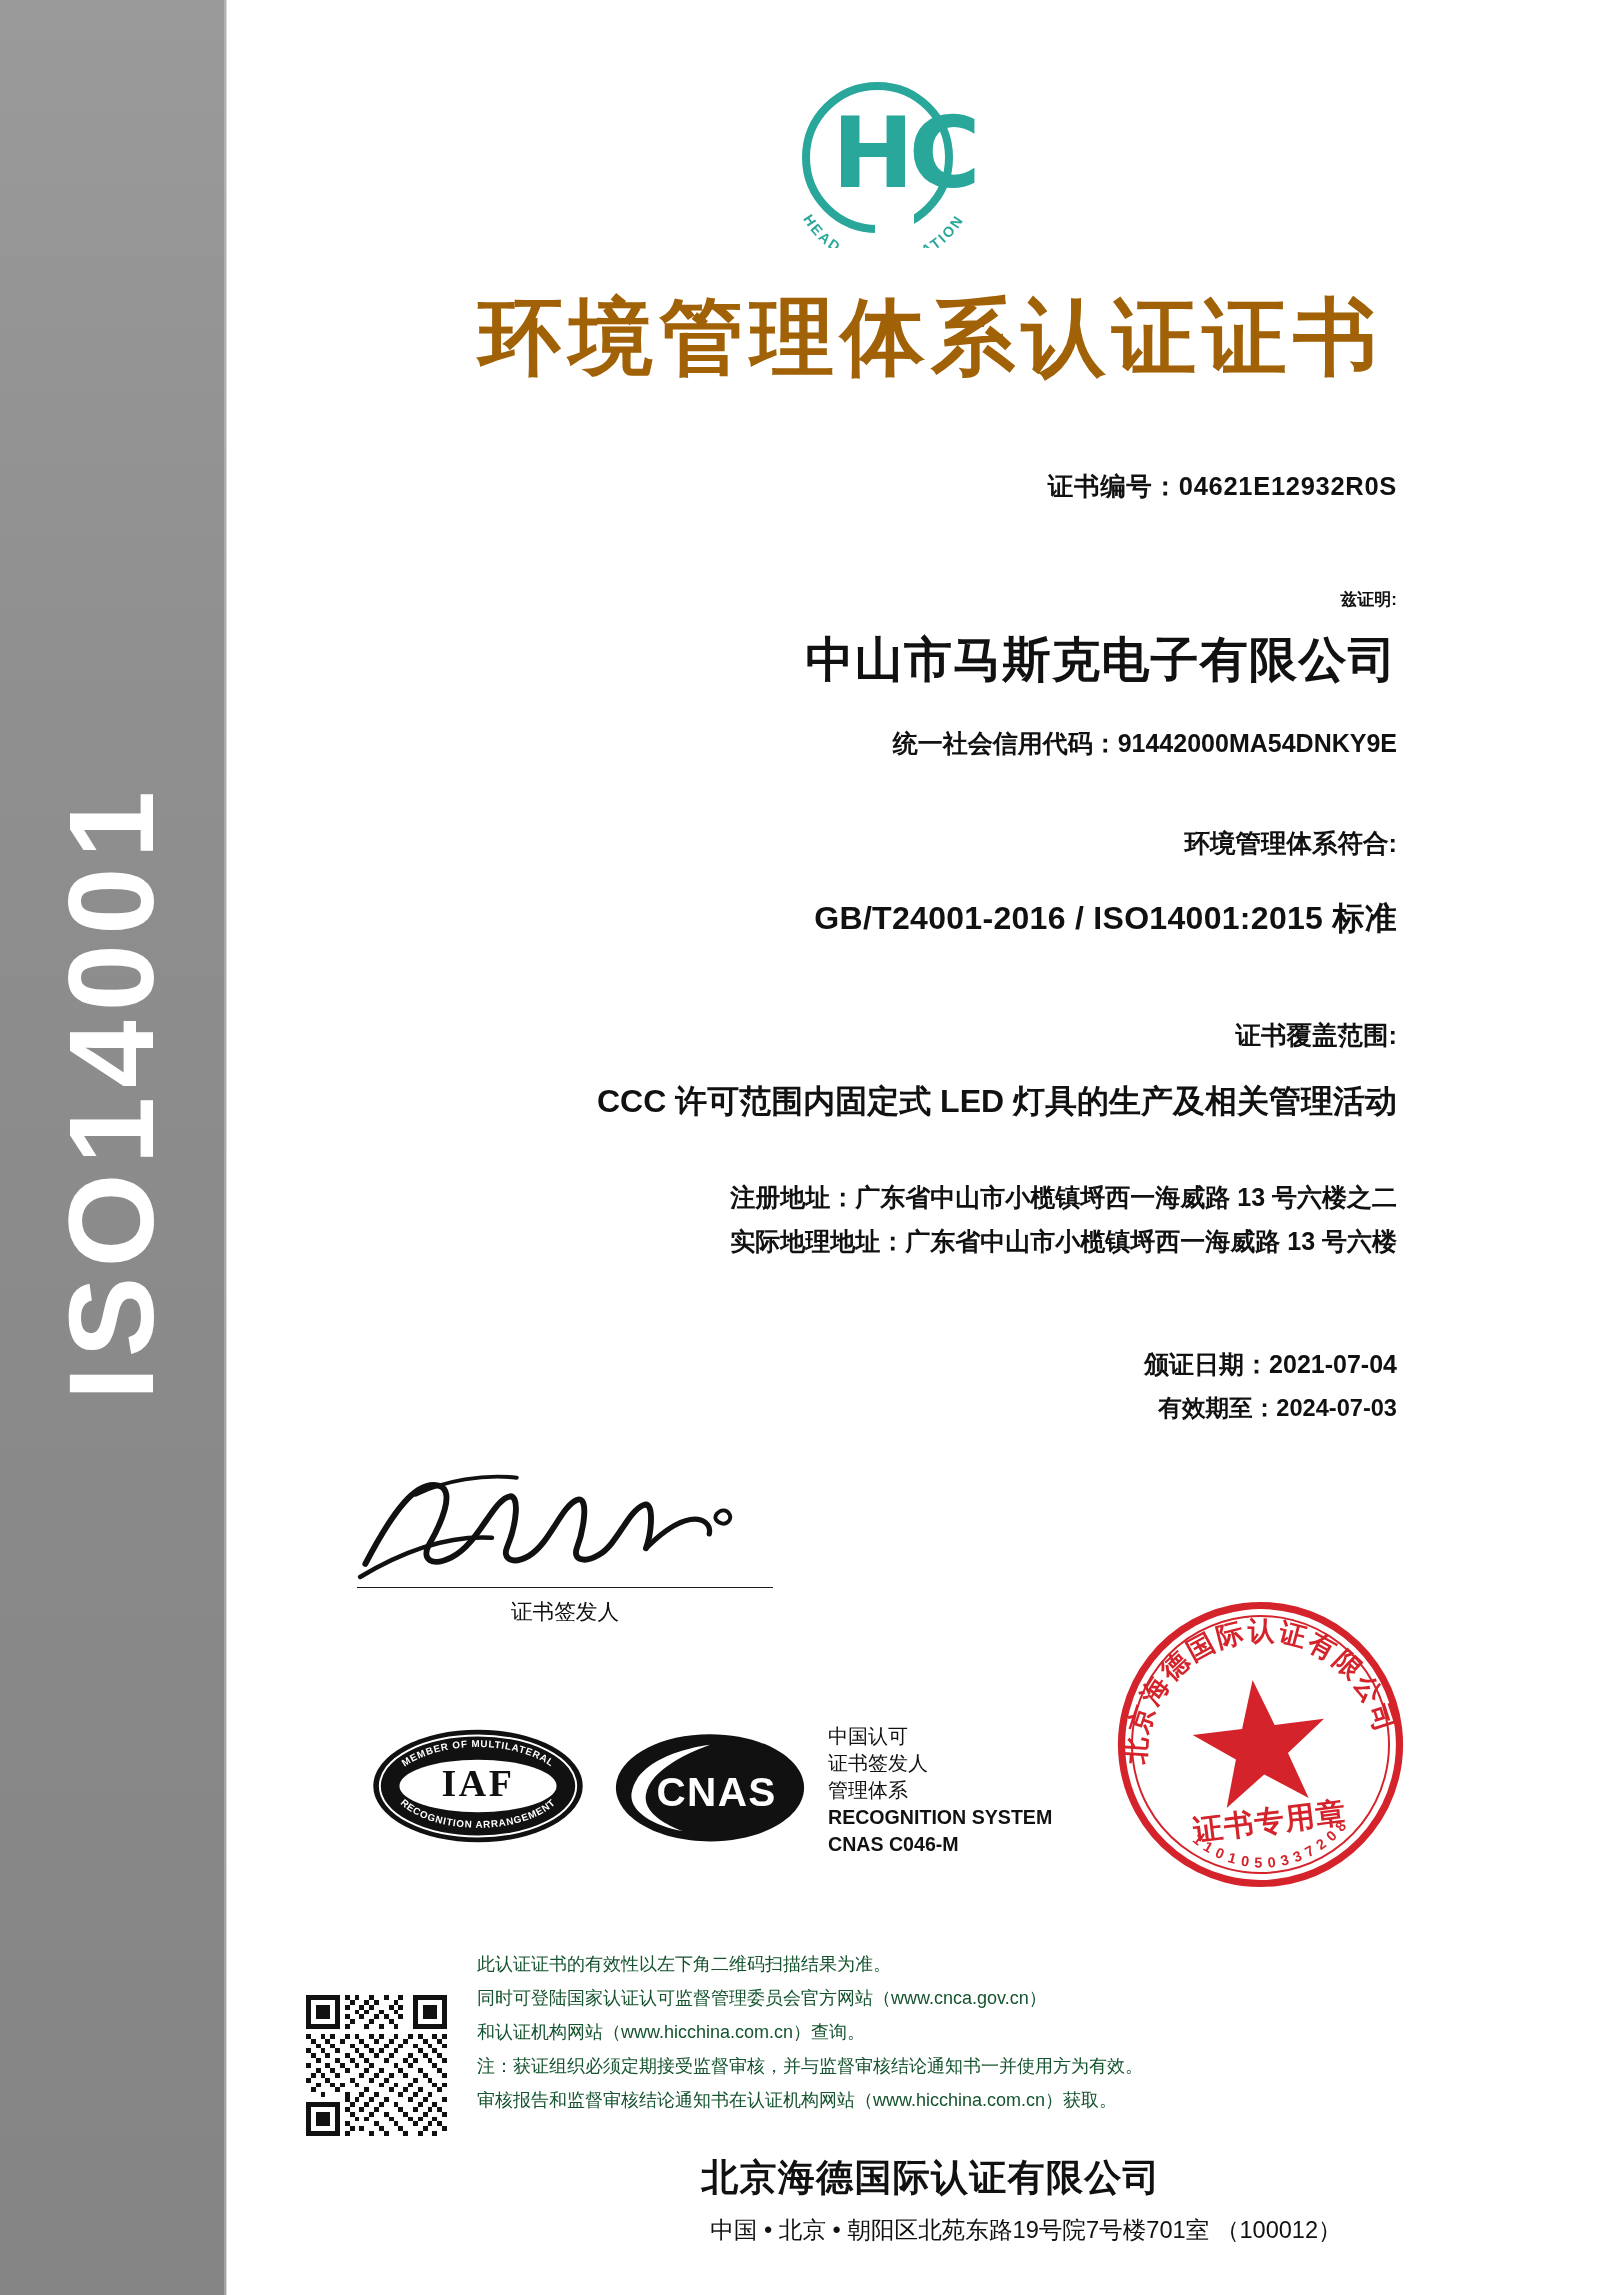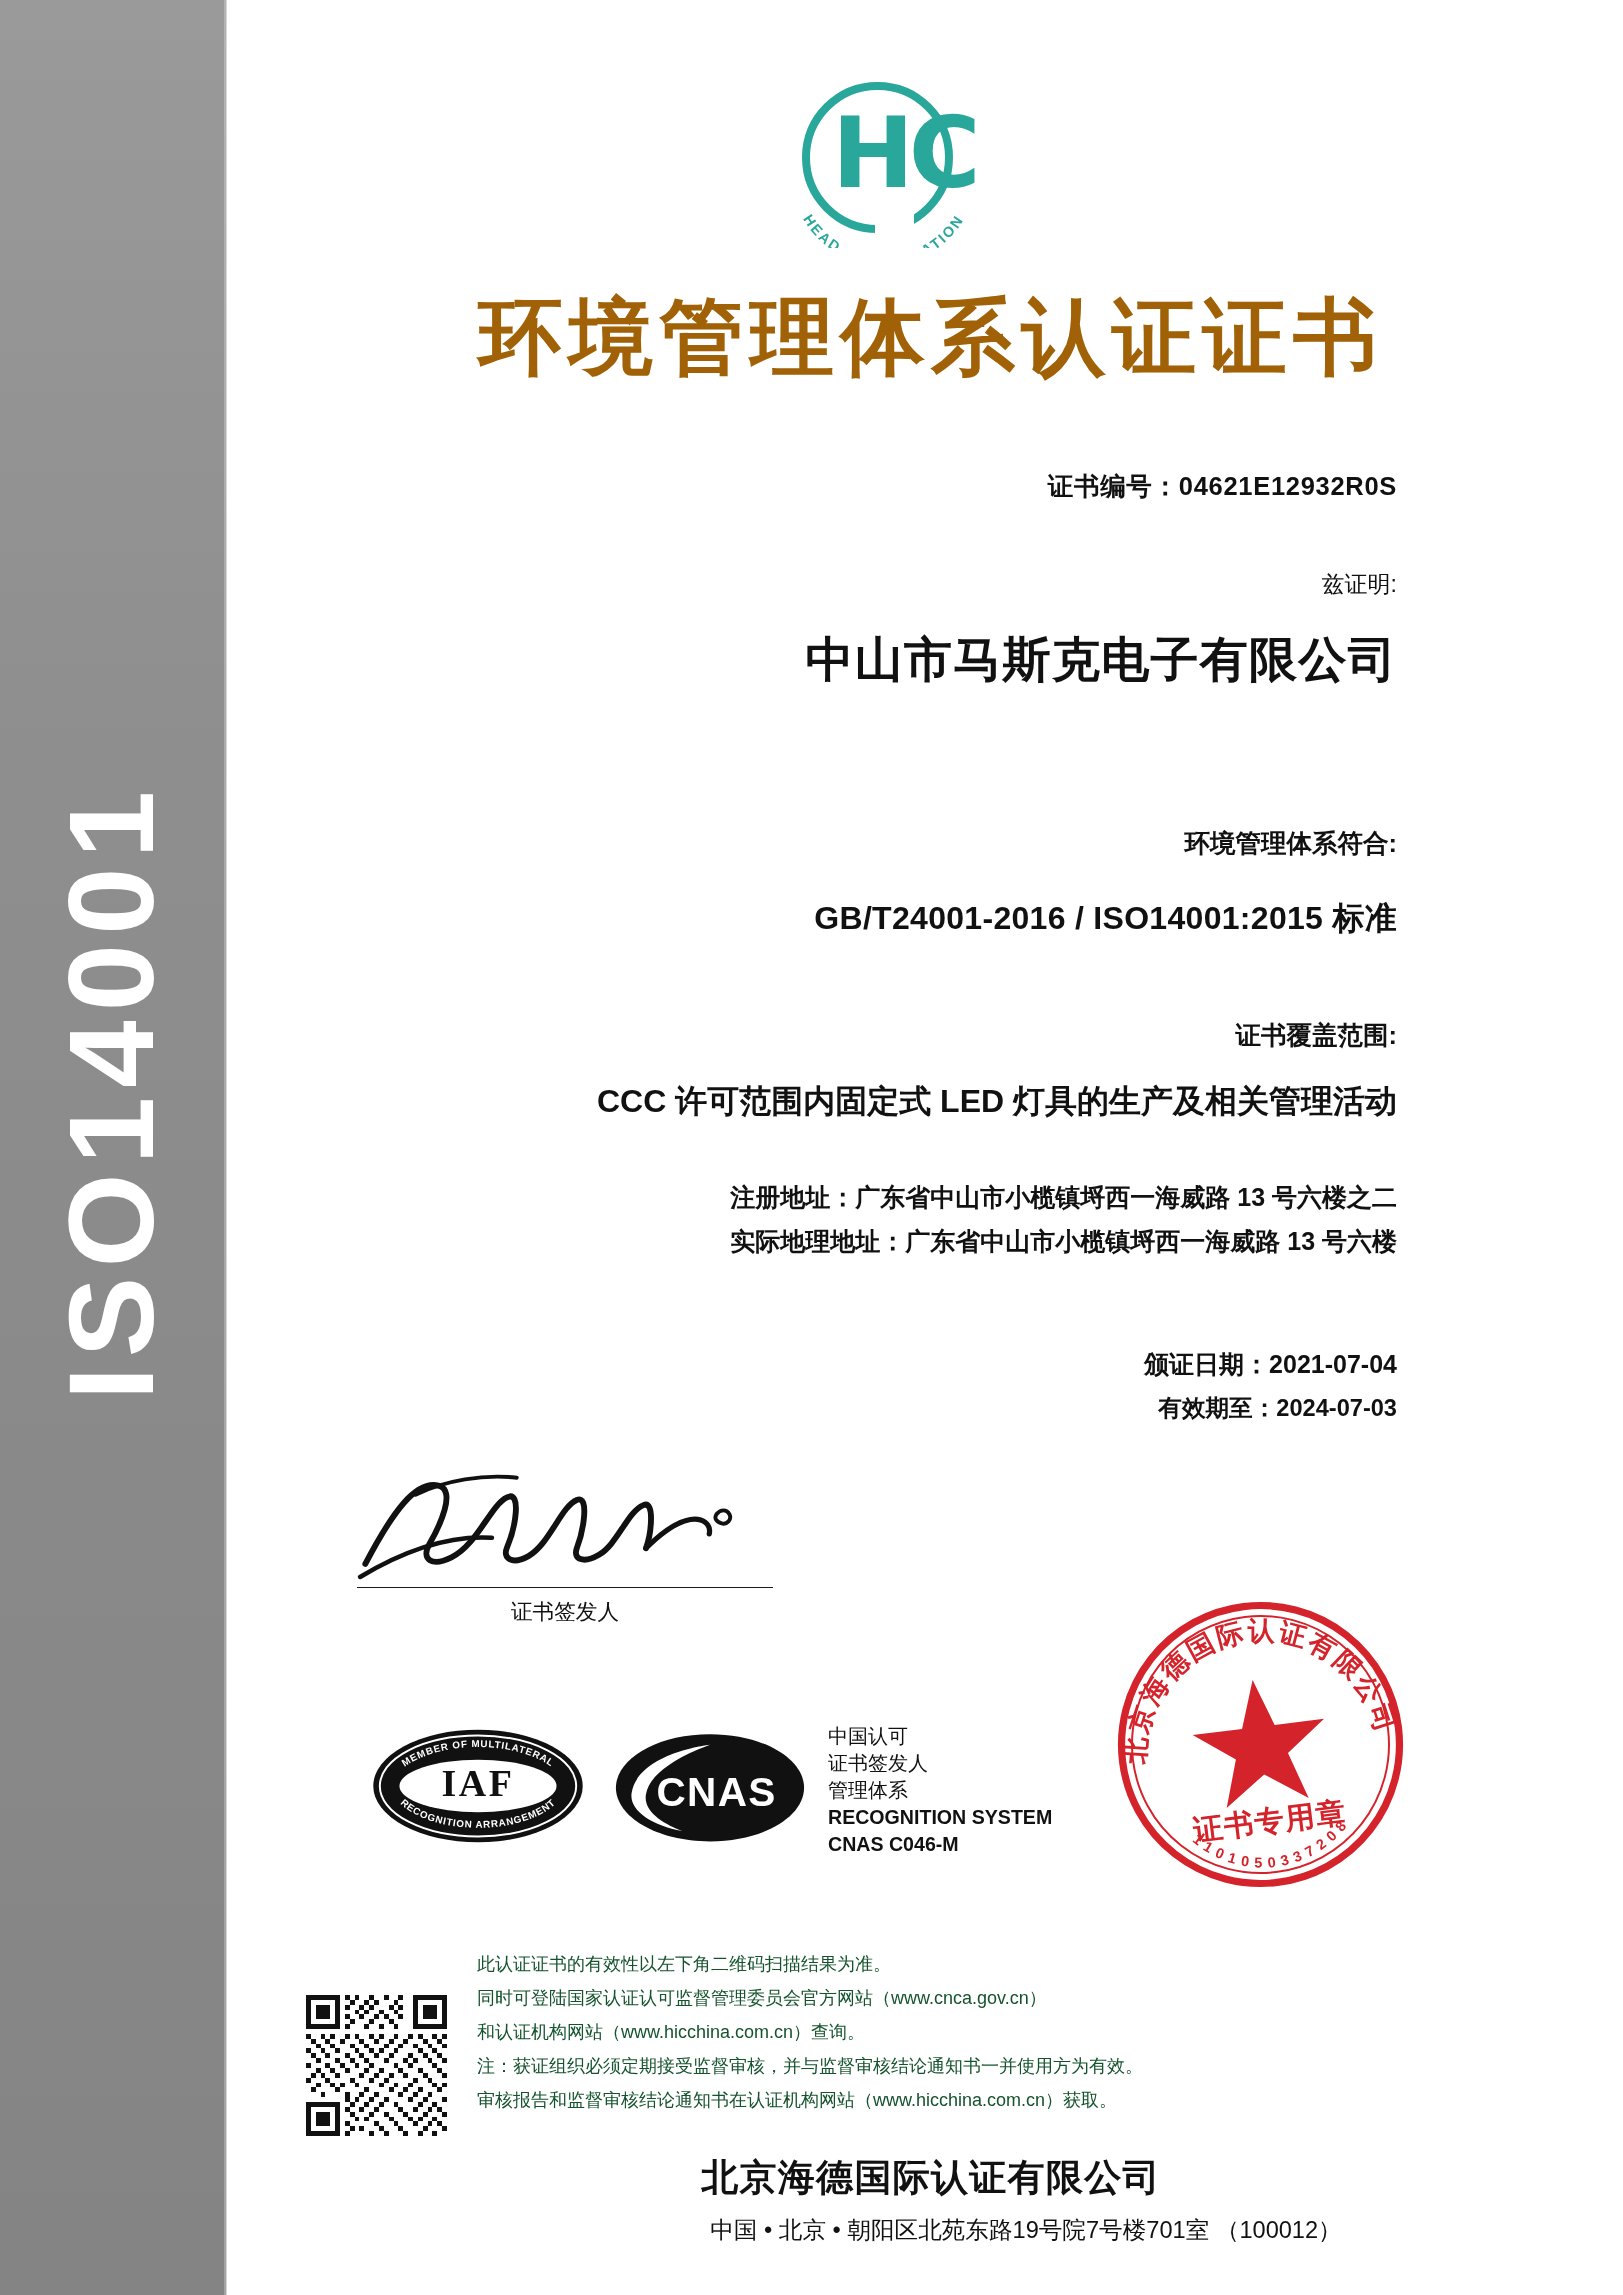--- a/index.html
+++ b/index.html
@@ -135,23 +135,23 @@
     white-space: nowrap;
   }
 
   #cert-no {
     top: 469px;
     font-size: 25.5px;
     font-weight: bold;
     letter-spacing: 0.7px;
   }
   #hereby {
-    top: 569px;
-    font-size: 23px;
-    font-weight: normal;
+    top: 588px;
+    font-size: 17px;
+    font-weight: bold;
   }
   #company-name {
     top: 628px;
     font-size: 48px;
     font-weight: bold;
     letter-spacing: 1.3px;
   }
   #credit-code {
     top: 727px;
     font-size: 25px;
@@ -342,20 +342,23 @@
   </div>
 
   <div id="main-title">环境管理体系认证证书</div>
 
   <div class="row" id="cert-no">
     <span>证书编号：</span><span>04621E12932R0S</span>
   </div>
 
   <div class="row" id="hereby">兹证明:</div>
   <div class="row" id="company-name">中山市马斯克电子有限公司</div>
+  <div class="row" id="credit-code">
+    <span>统一社会信用代码：</span><span>91442000MA54DNKY9E</span>
+  </div>
 
   <div class="row" id="standard-label">环境管理体系符合:</div>
   <div class="row" id="standard-value">GB/T24001-2016 / ISO14001:2015 标准</div>
 
   <div class="row" id="scope-label">证书覆盖范围:</div>
   <div class="row" id="scope-value">CCC 许可范围内固定式 LED 灯具的生产及相关管理活动</div>
 
   <div class="row" id="addr-reg">注册地址：广东省中山市小榄镇埒西一海威路 13 号六楼之二</div>
   <div class="row" id="addr-site">实际地理地址：广东省中山市小榄镇埒西一海威路 13 号六楼</div>
 

